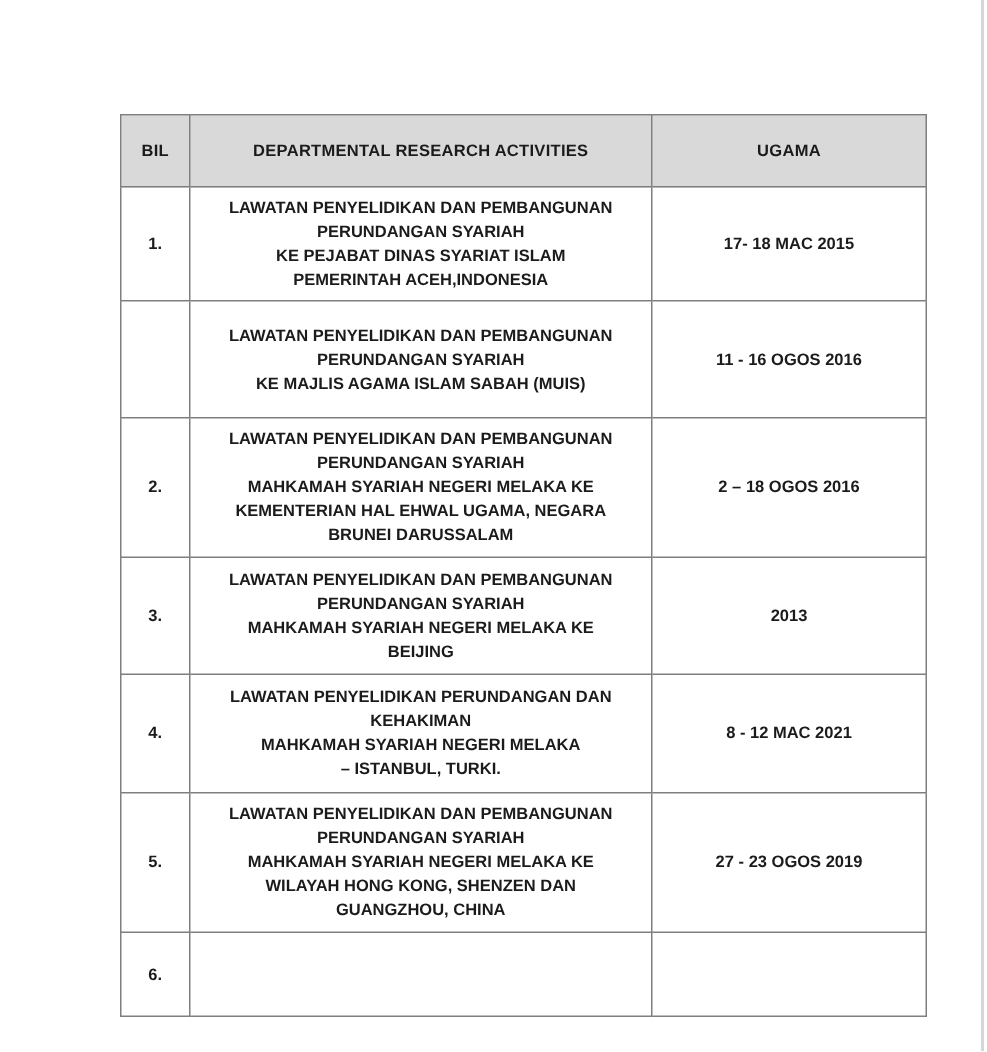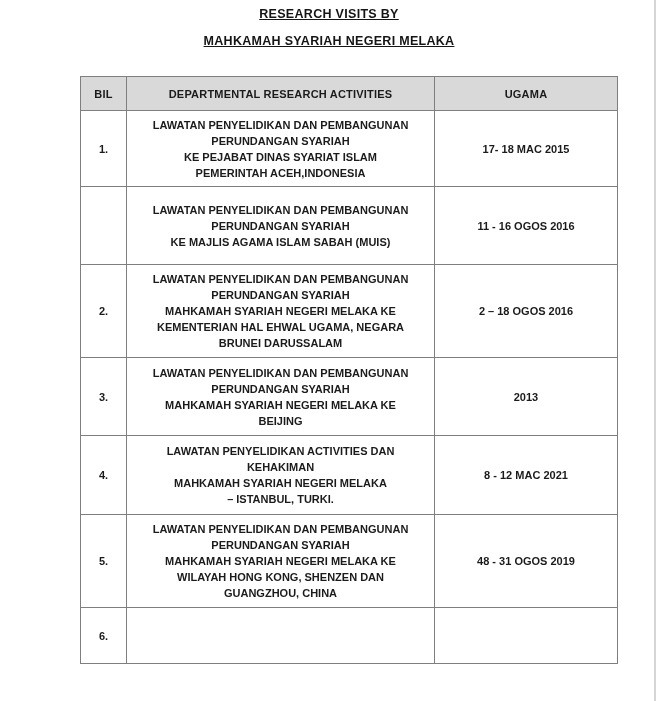--- a/index.html
+++ b/index.html
@@ -60,38 +60,34 @@
     padding: 4px 6px;
     white-space: pre-line;
     color: #1b1b1b;
   }
   .research-table th {
     background: #d9d9d9;
     font-size: 11px;
     letter-spacing: 0.2px;
   }
   
-  .r-head { height: 34px; }
+  .r-head { height: 48px; }
   .r1 { height: 76px; }
   .r2 { height: 78px; }
   .r3 { height: 93px; }
   .r4 { height: 78px; }
   .r5 { height: 79px; }
   .r6 { height: 93px; }
   .r7 { height: 56px; }
 </style>
 </head>
 <body>
 
 <div class="page">
 
-  <div class="doc-title">
-    <p class="title-line">RESEARCH VISITS BY</p>
-    <p class="title-line">MAHKAMAH SYARIAH NEGERI MELAKA</p>
-  </div>
 
   <table class="research-table">
     <colgroup>
       <col class="c-bil">
       <col class="c-act">
       <col class="c-date">
     </colgroup>
     <thead>
       <tr class="r-head">
         <th>BIL</th>
@@ -127,34 +123,34 @@
       <tr class="r4">
         <td>3.</td>
         <td>LAWATAN PENYELIDIKAN DAN PEMBANGUNAN
 PERUNDANGAN SYARIAH
 MAHKAMAH SYARIAH NEGERI MELAKA KE
 BEIJING</td>
         <td>2013</td>
       </tr>
       <tr class="r5">
         <td>4.</td>
-        <td>LAWATAN PENYELIDIKAN ACTIVITIES DAN
+        <td>LAWATAN PENYELIDIKAN PERUNDANGAN DAN
 KEHAKIMAN
 MAHKAMAH SYARIAH NEGERI MELAKA
 – ISTANBUL, TURKI.</td>
         <td>8 - 12 MAC 2021</td>
       </tr>
       <tr class="r6">
         <td>5.</td>
         <td>LAWATAN PENYELIDIKAN DAN PEMBANGUNAN
 PERUNDANGAN SYARIAH
 MAHKAMAH SYARIAH NEGERI MELAKA KE
 WILAYAH HONG KONG, SHENZEN DAN
 GUANGZHOU, CHINA</td>
-        <td>48 - 31 OGOS 2019</td>
+        <td>27 - 23 OGOS 2019</td>
       </tr>
       <tr class="r7">
         <td>6.</td>
         <td></td>
         <td></td>
       </tr>
     </tbody>
   </table>
 
   <div class="page-edge"></div>

